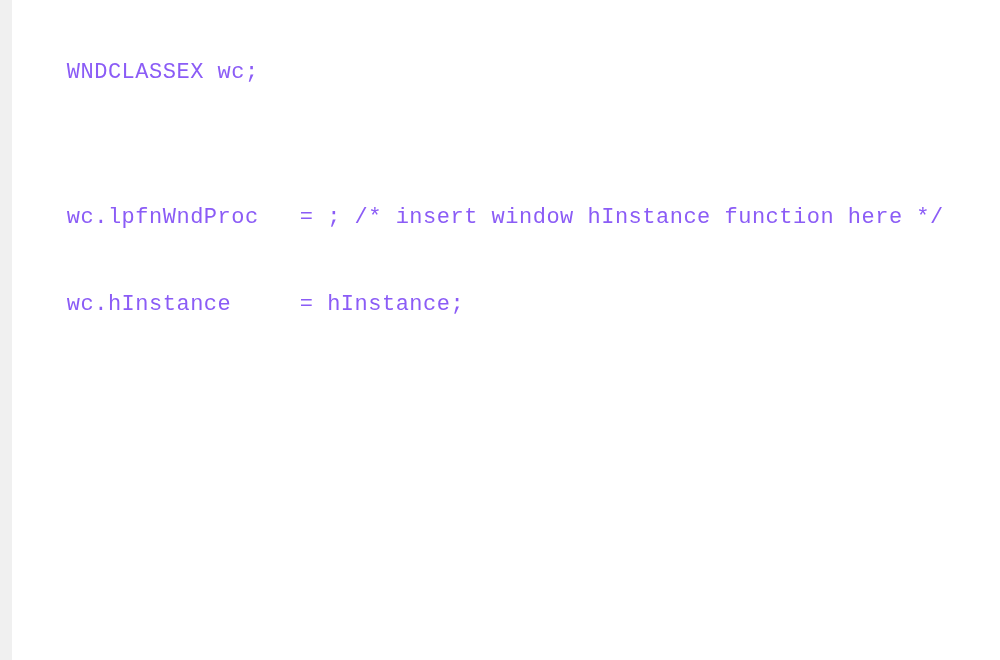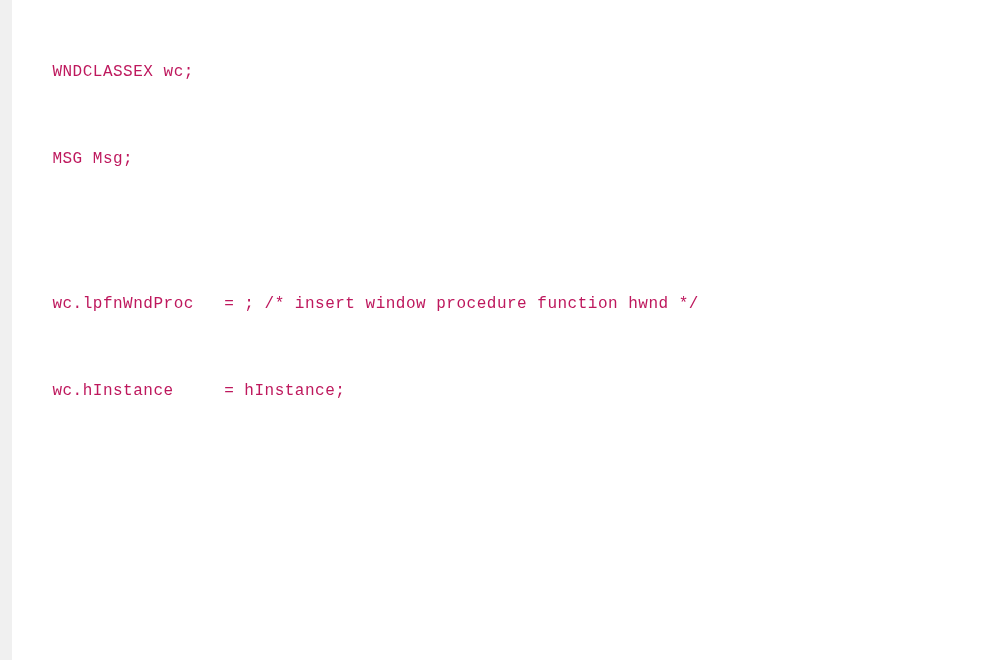--- a/index.html
+++ b/index.html
@@ -19,41 +19,40 @@
       background: #f0f0f0;
     }
     .code-area {
       position: absolute;
       left: 12px;
       top: 0;
       right: 0;
       height: 100%;
       padding: 0;
       font-family: "NSimSun", "SimSun", "Courier New", monospace;
-      font-size: 16px;
+      font-size: 22px;
       line-height: 29px;
-      color: #be185d;
+      color: #8b5cf6;
       white-space: pre;
       overflow: hidden;
       letter-spacing: 0.5px;
     }
     .code-line {
       white-space: pre;
     }
   </style>
 </head>
 <body>
 
 <div class="gutter"></div>
 
 <div class="code-area">
   <div class="code-line">    WNDCLASSEX wc;</div>
-  <div class="code-line">    MSG Msg;</div>
   <div class="code-line"></div>
-  <div class="code-line">    wc.lpfnWndProc   = ; /* insert window procedure function hwnd */</div>
+  <div class="code-line">    wc.lpfnWndProc   = ; /* insert window hInstance function here */</div>
   <div class="code-line">    wc.hInstance     = hInstance;</div>
   
   
   
   
   
   <div class="code-line"></div>
   
   
   

